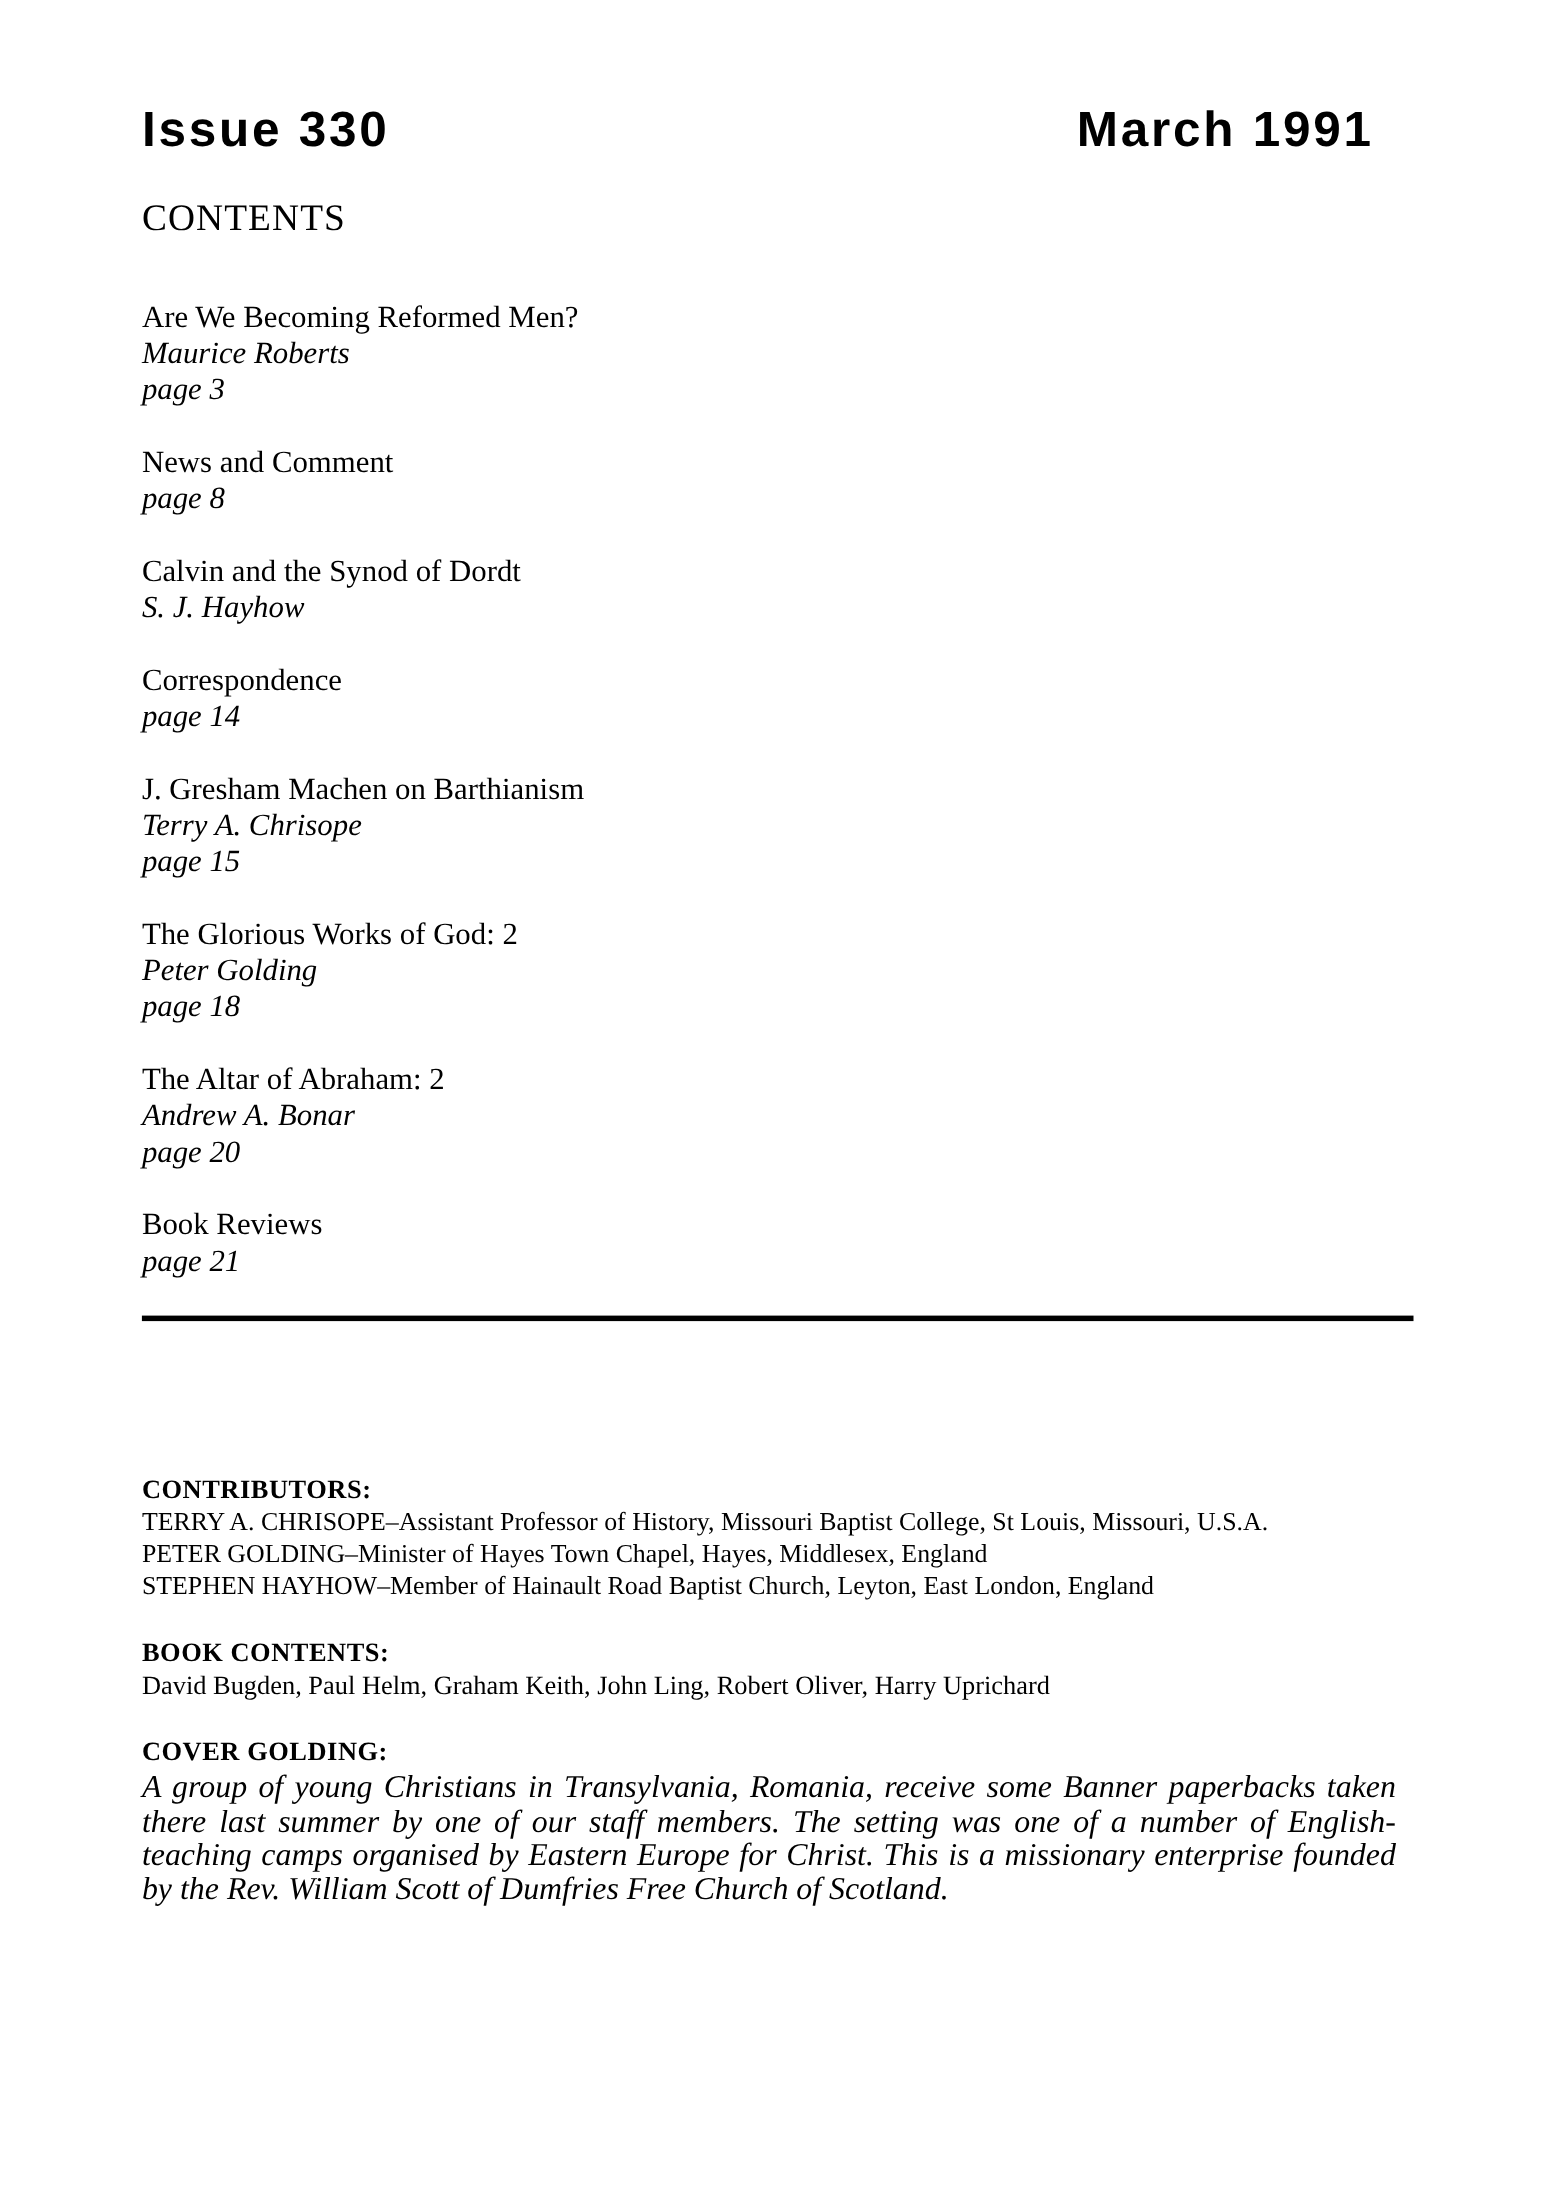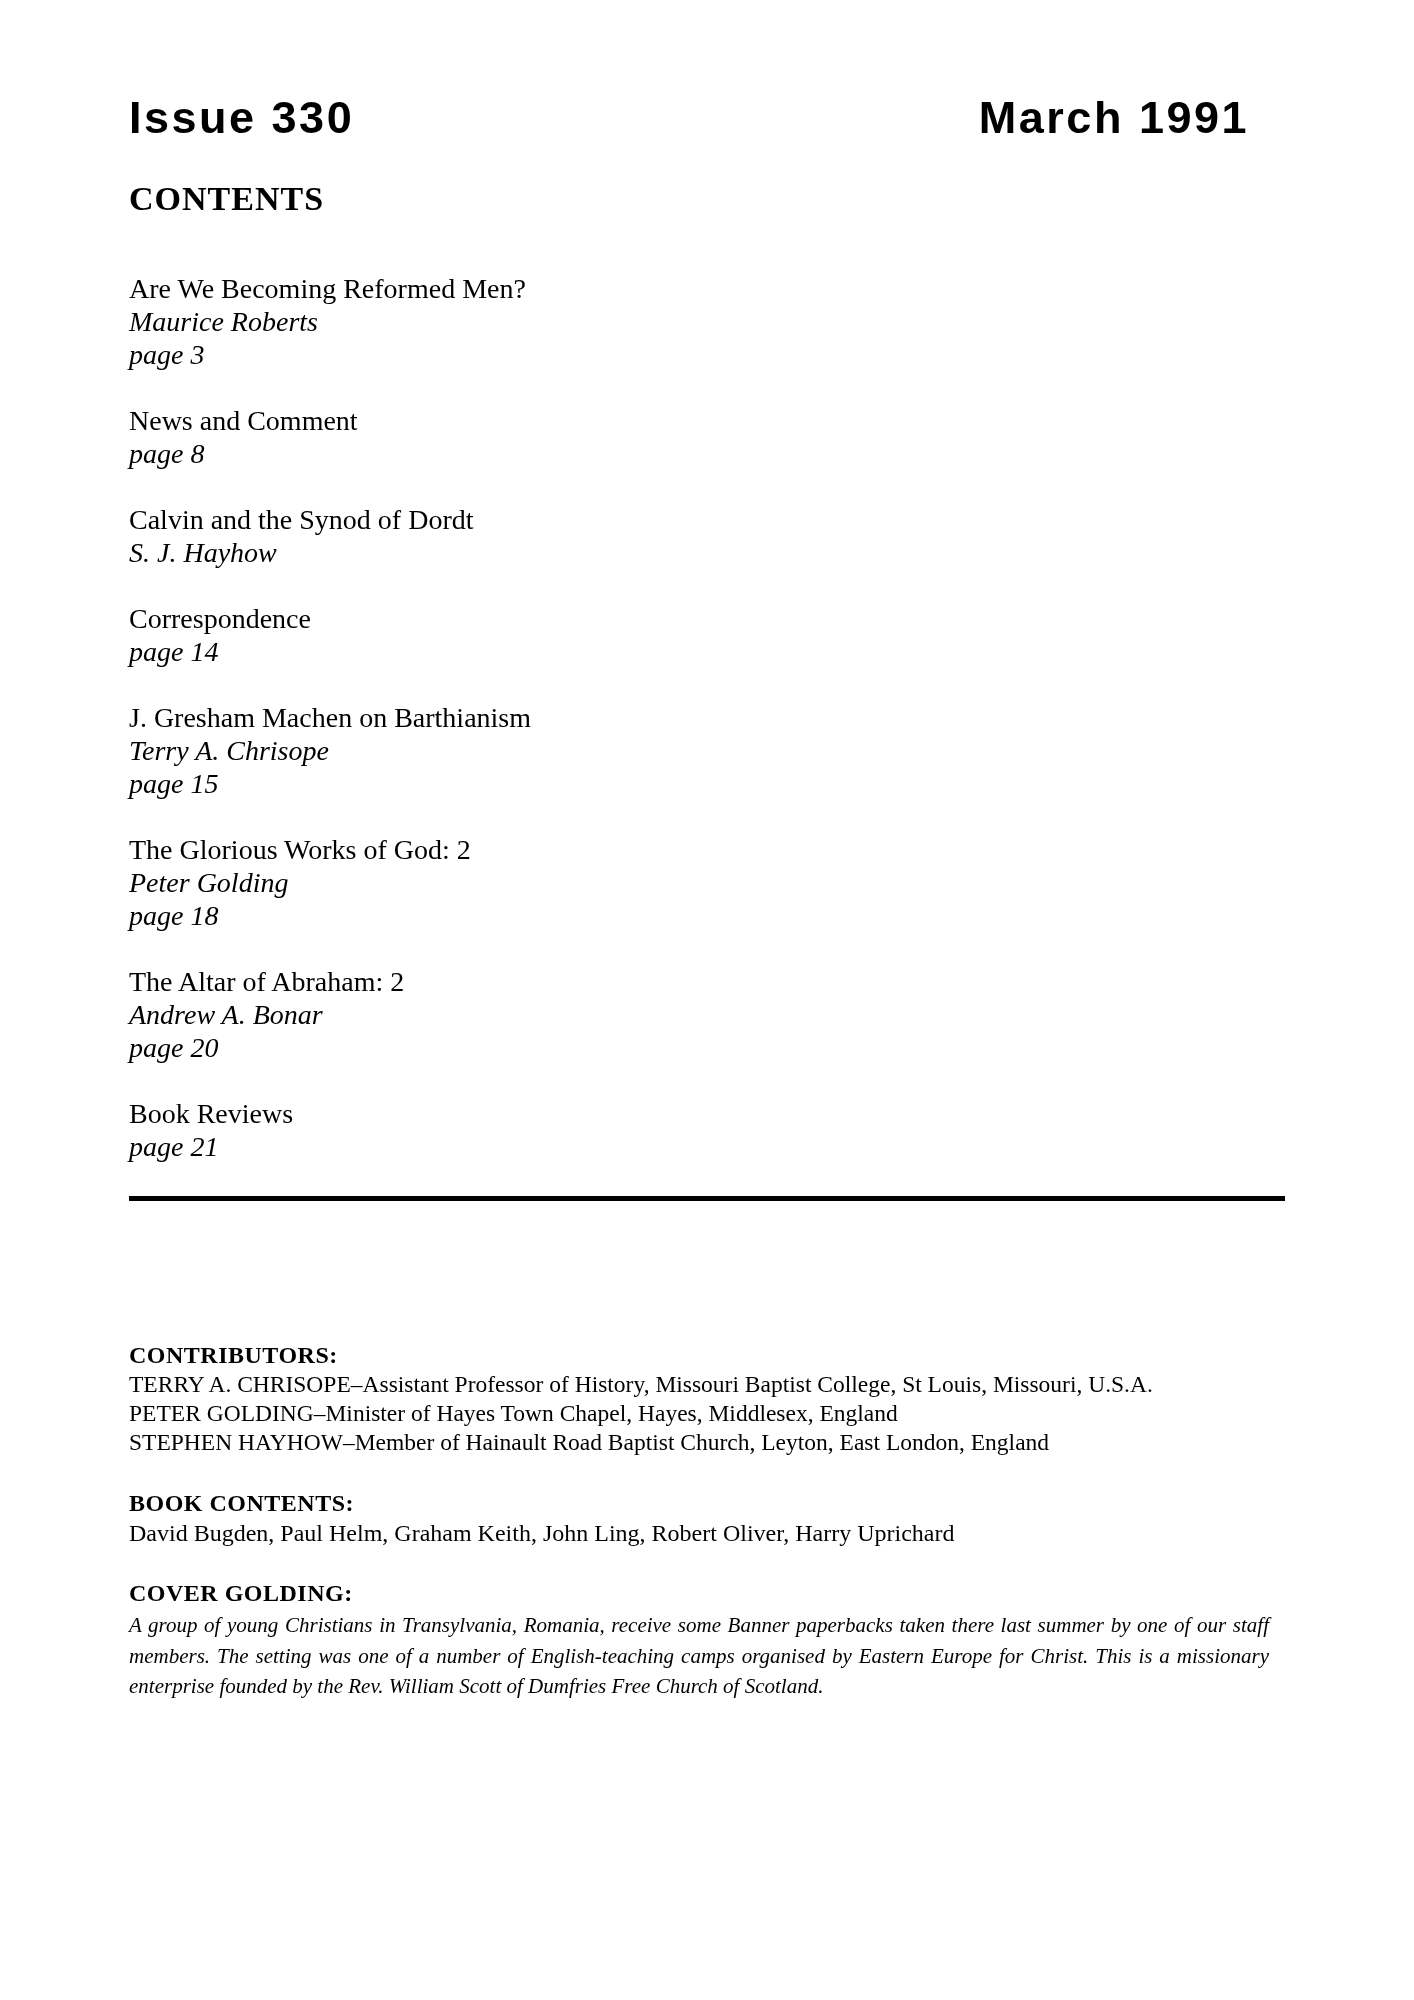--- a/index.html
+++ b/index.html
@@ -29,21 +29,21 @@
     line-height: 45px;
     letter-spacing: 2.5px;
   }
   .masthead .date { margin-right: 36px; }
 
   
   .contents-heading {
     margin: 42px 0 0 0;
     font-size: 34px;
     line-height: 34px;
-    font-weight: bold;
+    font-weight: normal;
     letter-spacing: 1px;
   }
 
   
   .toc {
     margin-top: 56px;
     font-size: 28px;
     line-height: 33px;
   }
   .toc-entry { margin-bottom: 33px; }
@@ -72,21 +72,21 @@
     white-space: nowrap;
   }
   .reviewers-heading { margin-top: 31px; }
   .reviewer-names {
     font-size: 24px;
     line-height: 30px;
   }
   .cover-heading { margin-top: 30px; }
   .cover-text {
     margin: 2px 16px 0 0;
-    font-size: 21px;
+    font-size: 29px;
     line-height: 30.5px;
     font-style: italic;
     text-align: justify;
   }
 </style>
 </head>
 <body>
 
 <div class="page">
 

